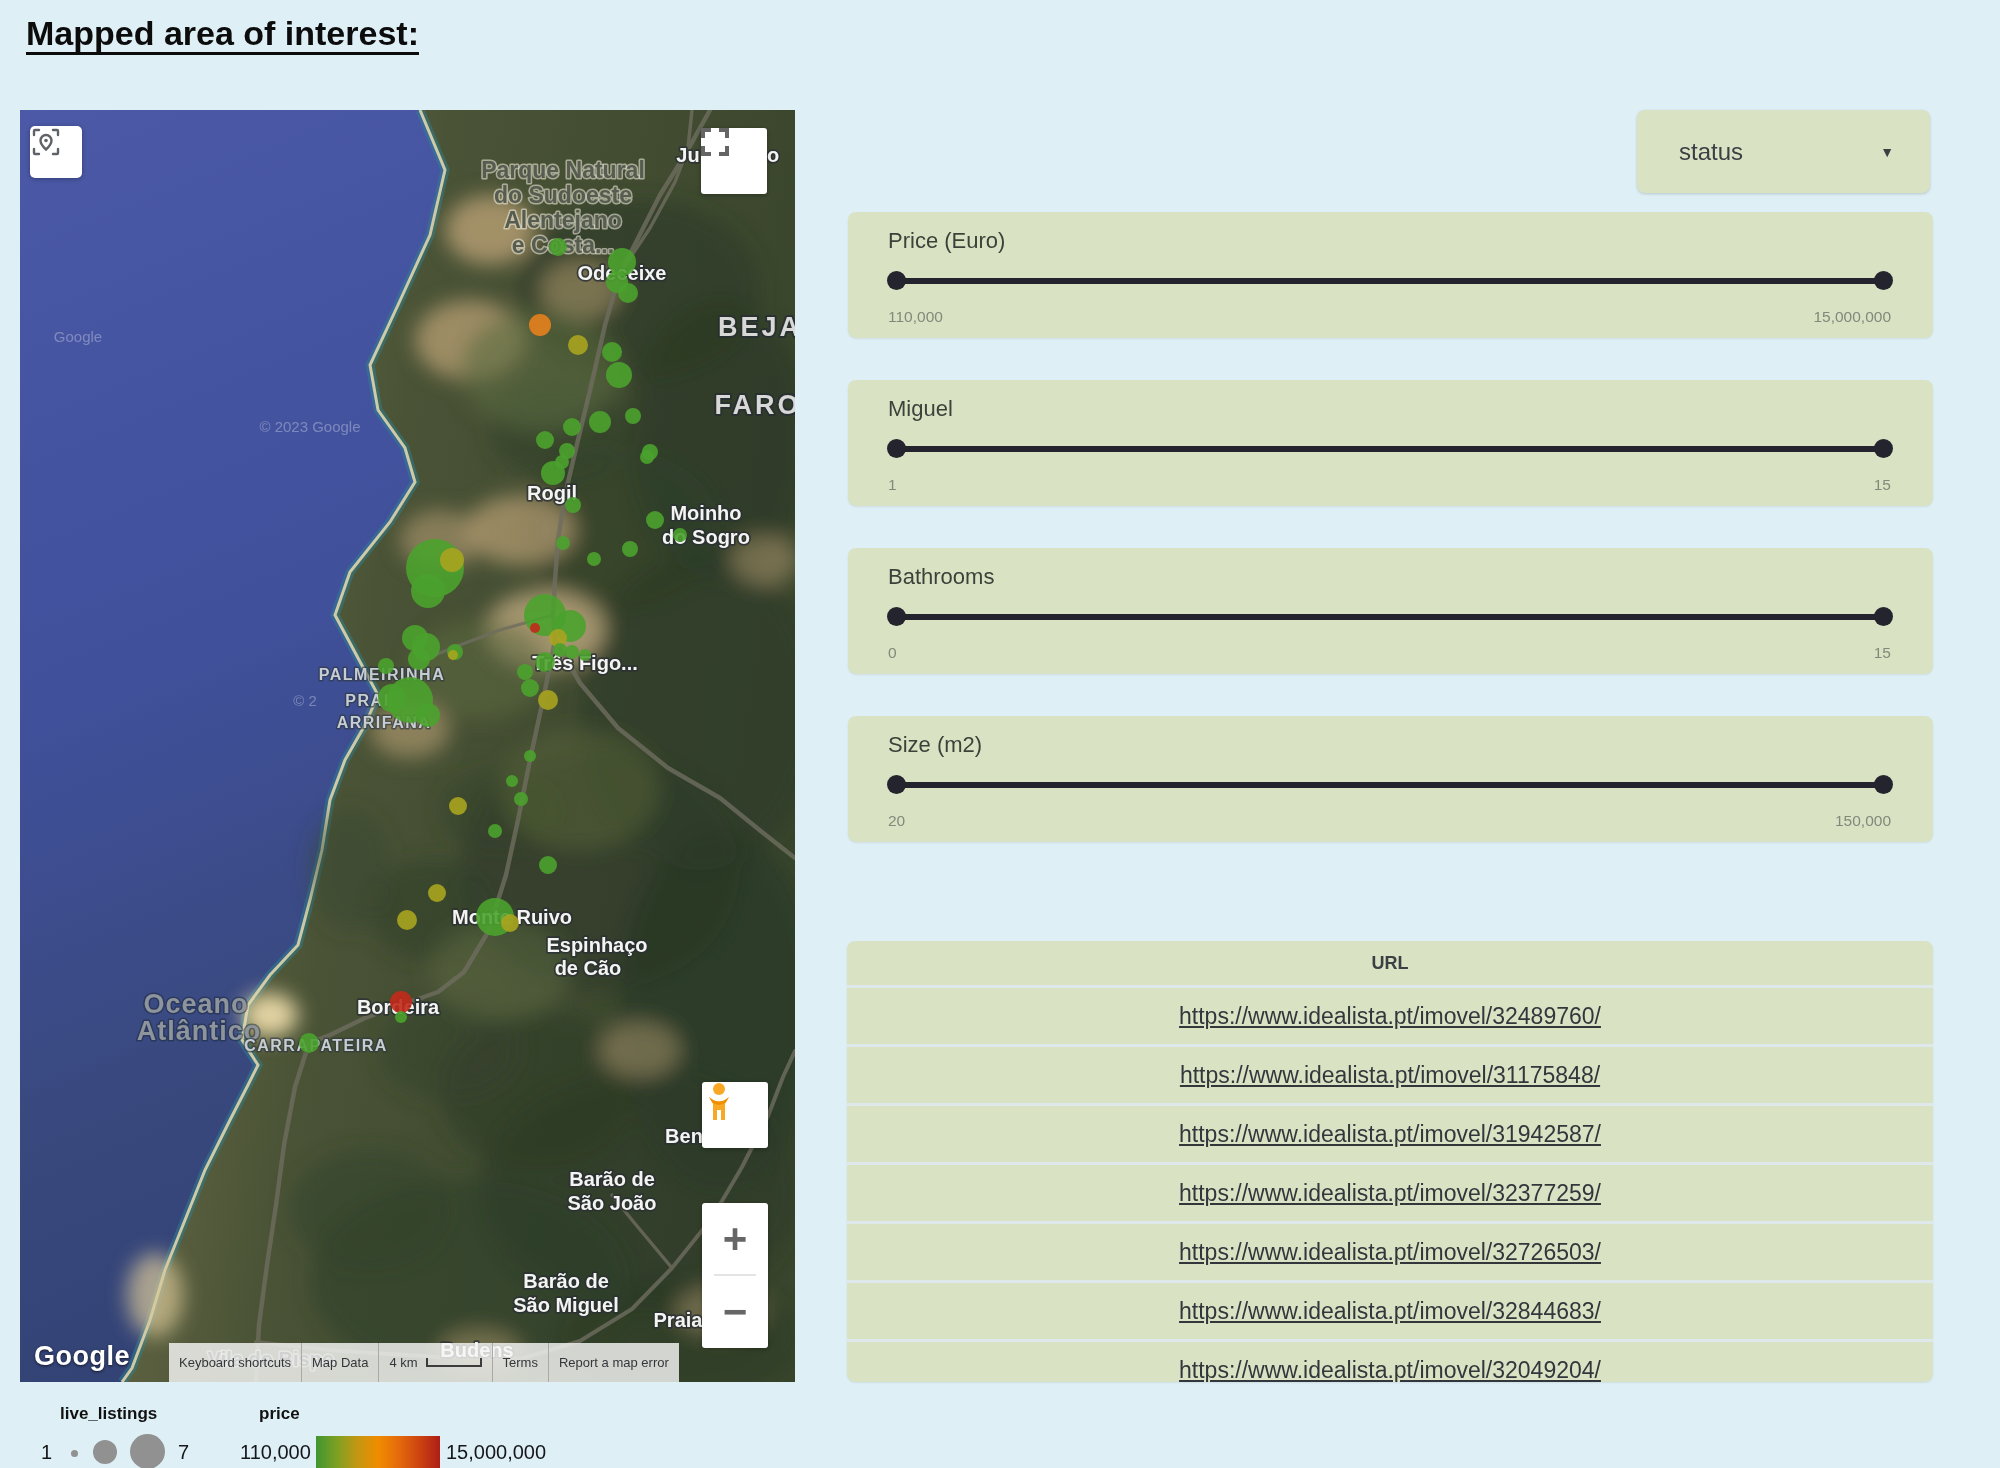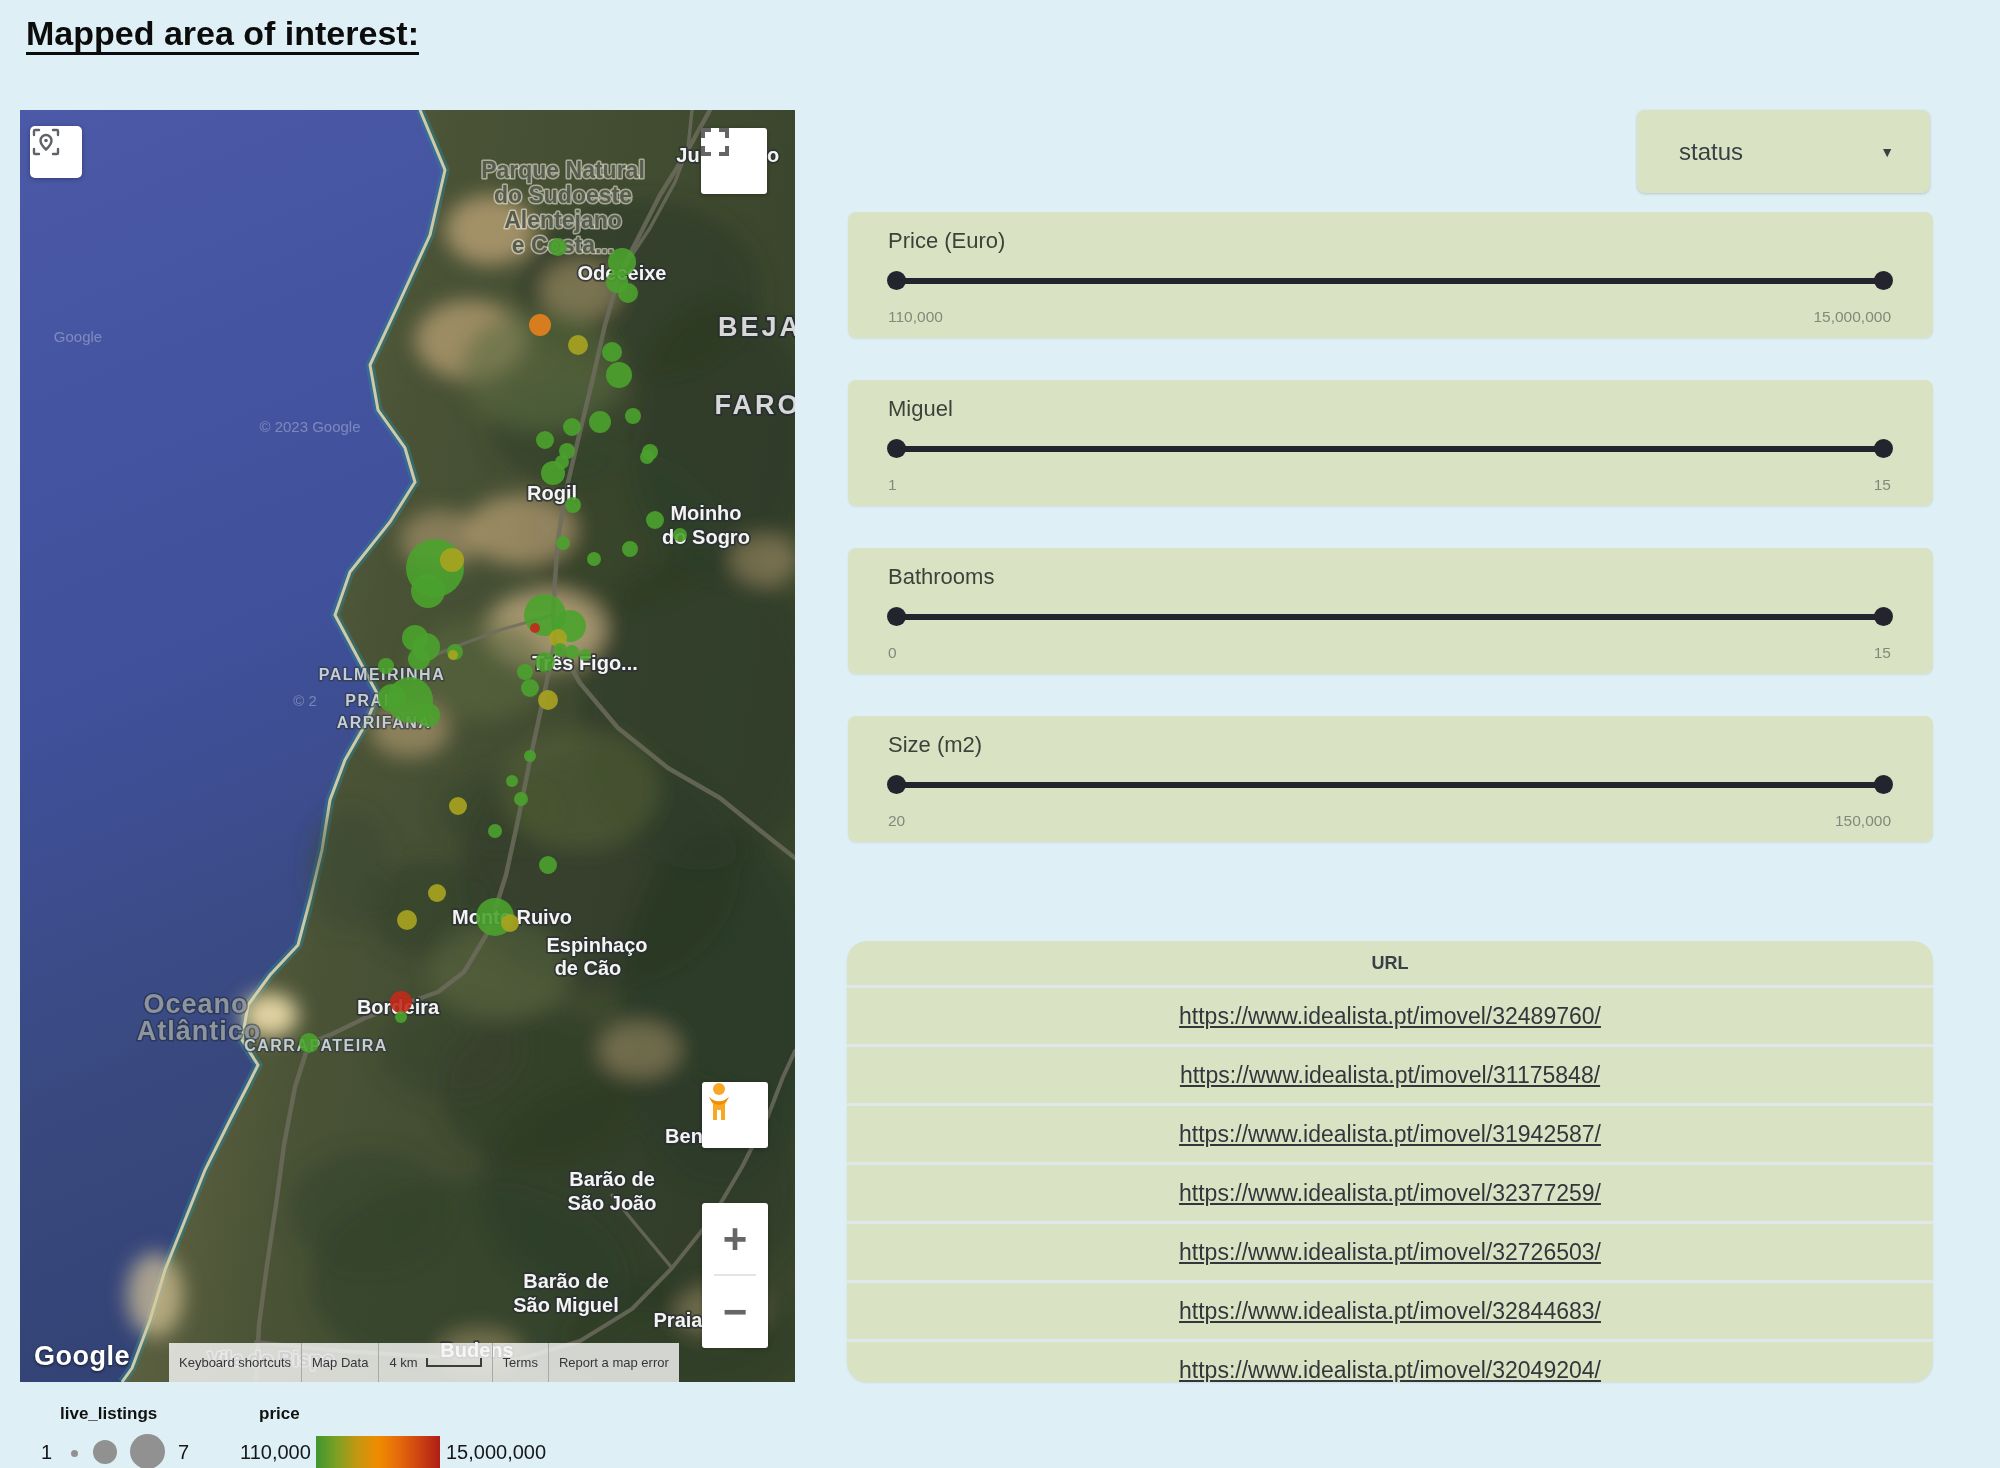--- a/index.html
+++ b/index.html
@@ -50,21 +50,21 @@
 
   .slider-panel{position:absolute;left:848px;width:1085px;height:126px;background:var(--panel);border-radius:8px;box-shadow:0 1px 2px rgba(0,0,0,.08);}
   .sp-label{position:absolute;left:40px;top:16px;font-size:22px;color:var(--ink);}
   .sp-track{position:absolute;left:48px;right:50px;top:66px;height:6px;background:var(--slider);border-radius:3px;}
   .sp-handle{position:absolute;top:-7px;width:19px;height:19px;border-radius:50%;background:var(--slider);cursor:pointer;}
   .sp-handle.lo{left:-9px;} .sp-handle.hi{right:-10px;}
   .sp-min{position:absolute;left:40px;bottom:12px;font-size:15.5px;color:var(--muted);}
   .sp-max{position:absolute;right:42px;bottom:12px;font-size:15.5px;color:var(--muted);}
 
   
-  .url-table{position:absolute;left:847px;top:941px;width:1086px;height:441px;background:var(--panel);border-radius:20px;overflow:hidden;box-shadow:0 1px 2px rgba(0,0,0,.08);}
+  .url-table{position:absolute;left:847px;top:941px;width:1086px;height:441px;background:var(--panel);border-radius:8px;overflow:hidden;box-shadow:0 1px 2px rgba(0,0,0,.08);}
   .thead{height:44px;display:flex;align-items:center;justify-content:center;font-size:18px;font-weight:bold;color:#3b4045;}
   .trow{height:59px;display:flex;align-items:center;justify-content:center;}
   .trow.sep{border-top:3px solid #dfe9ec;justify-content:center;}
   .trow a{font-size:23px;color:var(--link);text-decoration:underline;cursor:pointer;}
 
   
   .lg-title{position:absolute;font-size:17px;font-weight:bold;color:#111;margin-left:19px;}
   .lg-val{position:absolute;font-size:20px;color:#15171a;}
   .lg-dot{position:absolute;border-radius:50%;background:#919191;}
   .lg-grad{position:absolute;left:316px;top:1436px;width:124px;height:32px;}

